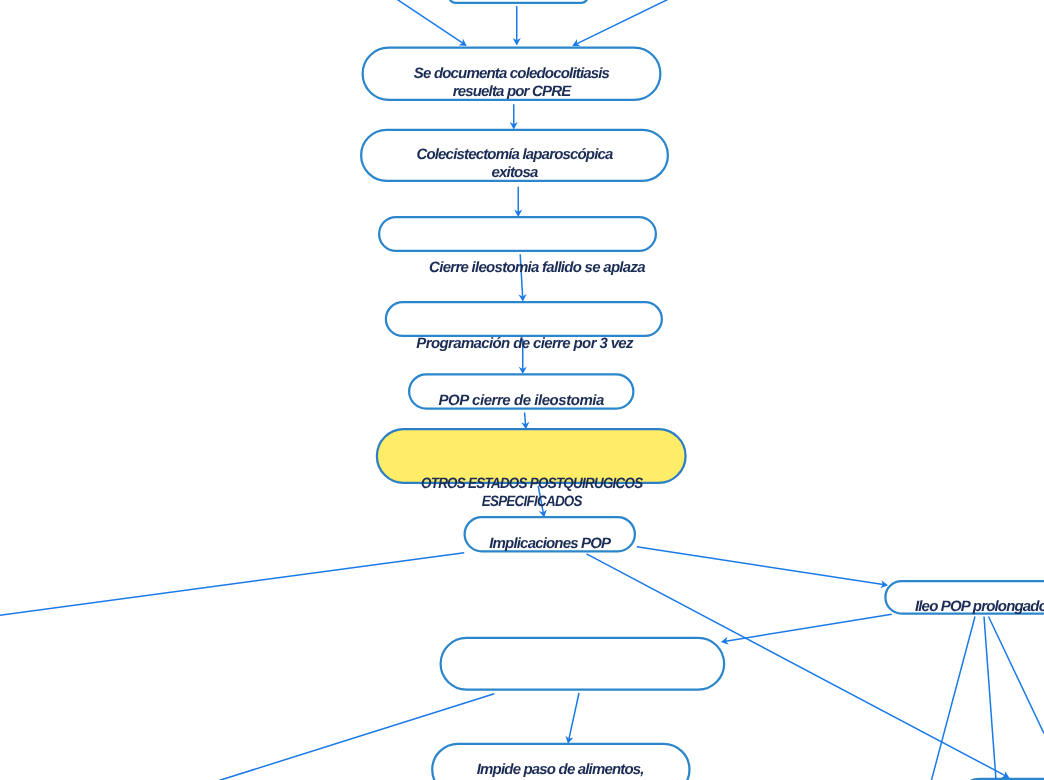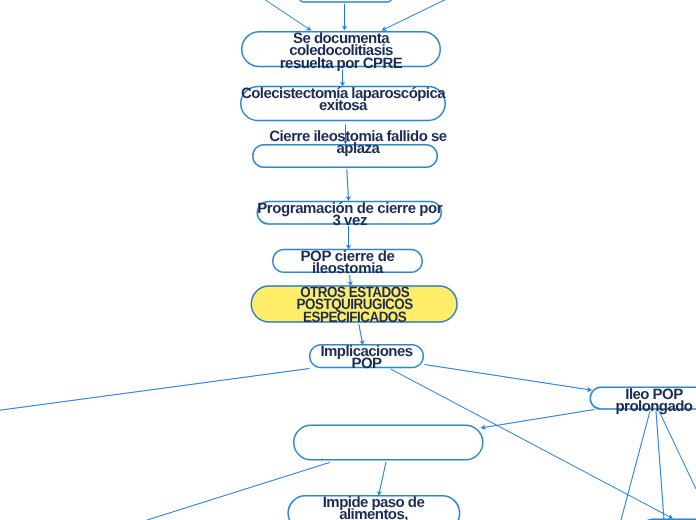--- a/index.html
+++ b/index.html
@@ -3,24 +3,24 @@
 <meta charset="utf-8">
 <title>Mapa conceptual postquirurgico</title>
 <style>
   html,body{margin:0;padding:0;}
   body{width:696px;height:520px;overflow:hidden;background:#ffffff;
        font-family:"Liberation Sans",sans-serif;
        -webkit-font-smoothing:antialiased;
        text-rendering:geometricPrecision;}
   #canvas{position:relative;width:696px;height:520px;overflow:hidden;background:#fff;}
   svg.edges{position:absolute;left:0;top:0;width:696px;height:520px;}
-  .node{will-change:transform;transform:translateZ(0);position:absolute;box-sizing:border-box;display:flex;align-items:flex-start;
+  .node{will-change:transform;transform:translateZ(0);position:absolute;box-sizing:border-box;display:flex;align-items:flex-end;
         justify-content:center;text-align:center;background:transparent;color:#1b2c55;font-weight:bold;
-        font-size:15px;letter-spacing:-0.55px;line-height:12.6px;
-        white-space:pre-line;}
+        font-size:10px;letter-spacing:-0.55px;line-height:12.6px;
+        white-space:pre-line;font-style:italic;}
 </style>
 </head>
 <body>
 
 <div id="canvas">
   <svg class="edges" viewBox="0 0 696 520" xmlns="http://www.w3.org/2000/svg">
       <g>
         <rect x="299.55" y="-31.549999999999997" width="92.1" height="33.5" rx="4" ry="4" fill="#ffffff" stroke="#2b86cc" stroke-width="1.5"></rect>
         <rect x="241.75" y="31.75" width="198.5" height="34.8" rx="17.4" ry="17.4" fill="#ffffff" stroke="#2b86cc" stroke-width="1.5"></rect>
         <rect x="240.75" y="86.55" width="204.5" height="34" rx="17" ry="17" fill="#ffffff" stroke="#2b86cc" stroke-width="1.5"></rect>
@@ -100,21 +100,21 @@
       <g>
         <line x1="386" y1="462" x2="379.28438163025976" y2="492.6740406617867" stroke="#1a7ae8" stroke-width="1.0"></line>
         <polygon points="378.60,495.80 377.01,490.44 379.33,492.48 382.29,491.59" fill="#1a7ae8"></polygon>
       </g>
     </svg>
 <div class="node" style="left: 298.8px; top: -32.3px; width: 93.6px; height: 35px;"><span style="position: relative; top: 1.7px;"></span></div>
     <div class="node" style="left: 241px; top: 31px; width: 200px; height: 36.3px;"><span style="position: relative; top: 1.7px;">Se documenta coledocolitiasis
 resuelta por CPRE</span></div>
     <div class="node" style="left: 240px; top: 85.8px; width: 206px; height: 35px;"><span style="position: relative; top: 1.7px;">Colecistectomía laparoscópica
 exitosa</span></div>
-    <div class="node" style="left: 252px; top: 129px; width: 212px; height: 24px; letter-spacing: -0.48px;"><span style="position: relative; top: 1.7px;">Cierre ileostomia fallido se aplaza</span></div>
+    <div class="node" style="left: 252px; top: 160px; width: 212px; height: 24px; letter-spacing: -0.48px;"><span style="position: relative; top: 1.7px;">Cierre ileostomia fallido se aplaza</span></div>
     <div class="node" style="left: 256.5px; top: 200.7px; width: 185.5px; height: 34px; letter-spacing: -0.42px;"><span style="position: relative; top: 1.7px;">Programación de cierre por 3 vez</span></div>
     <div class="node" style="left: 272px; top: 248.8px; width: 151px; height: 24.3px; letter-spacing: -0.3px;"><span style="position: relative; top: 1.7px;">POP cierre de ileostomia</span></div>
     <div class="node" style="left: 250.5px; top: 285.3px; width: 207.3px; height: 55px;"><span style="position: relative; top: 1.7px; display: inline-block; transform: scaleX(0.895);">OTROS ESTADOS POSTQUIRUGICOS
 ESPECIFICADOS</span></div>
     <div class="node" style="left: 309px; top: 344px; width: 115px; height: 24.3px;"><span style="position: relative; top: 1.7px;">Implicaciones POP</span></div>
     <div class="node" style="left: 589.5px; top: 386.6px; width: 128px; height: 23.2px;"><span style="position: relative; top: 1.7px;">Ileo POP prolongado</span></div>
     <div class="node" style="left: 287.4px; top: 495.1px; width: 173px; height: 36px;"><span style="position: relative; top: 1.7px;">Impide paso de alimentos,
 liquidos, secreciones y gases</span></div>
     <div class="node" style="left: 638px; top: 518.5px; width: 120px; height: 30px;"><span style="position: relative; top: 1.7px;"></span></div>
   </div>

